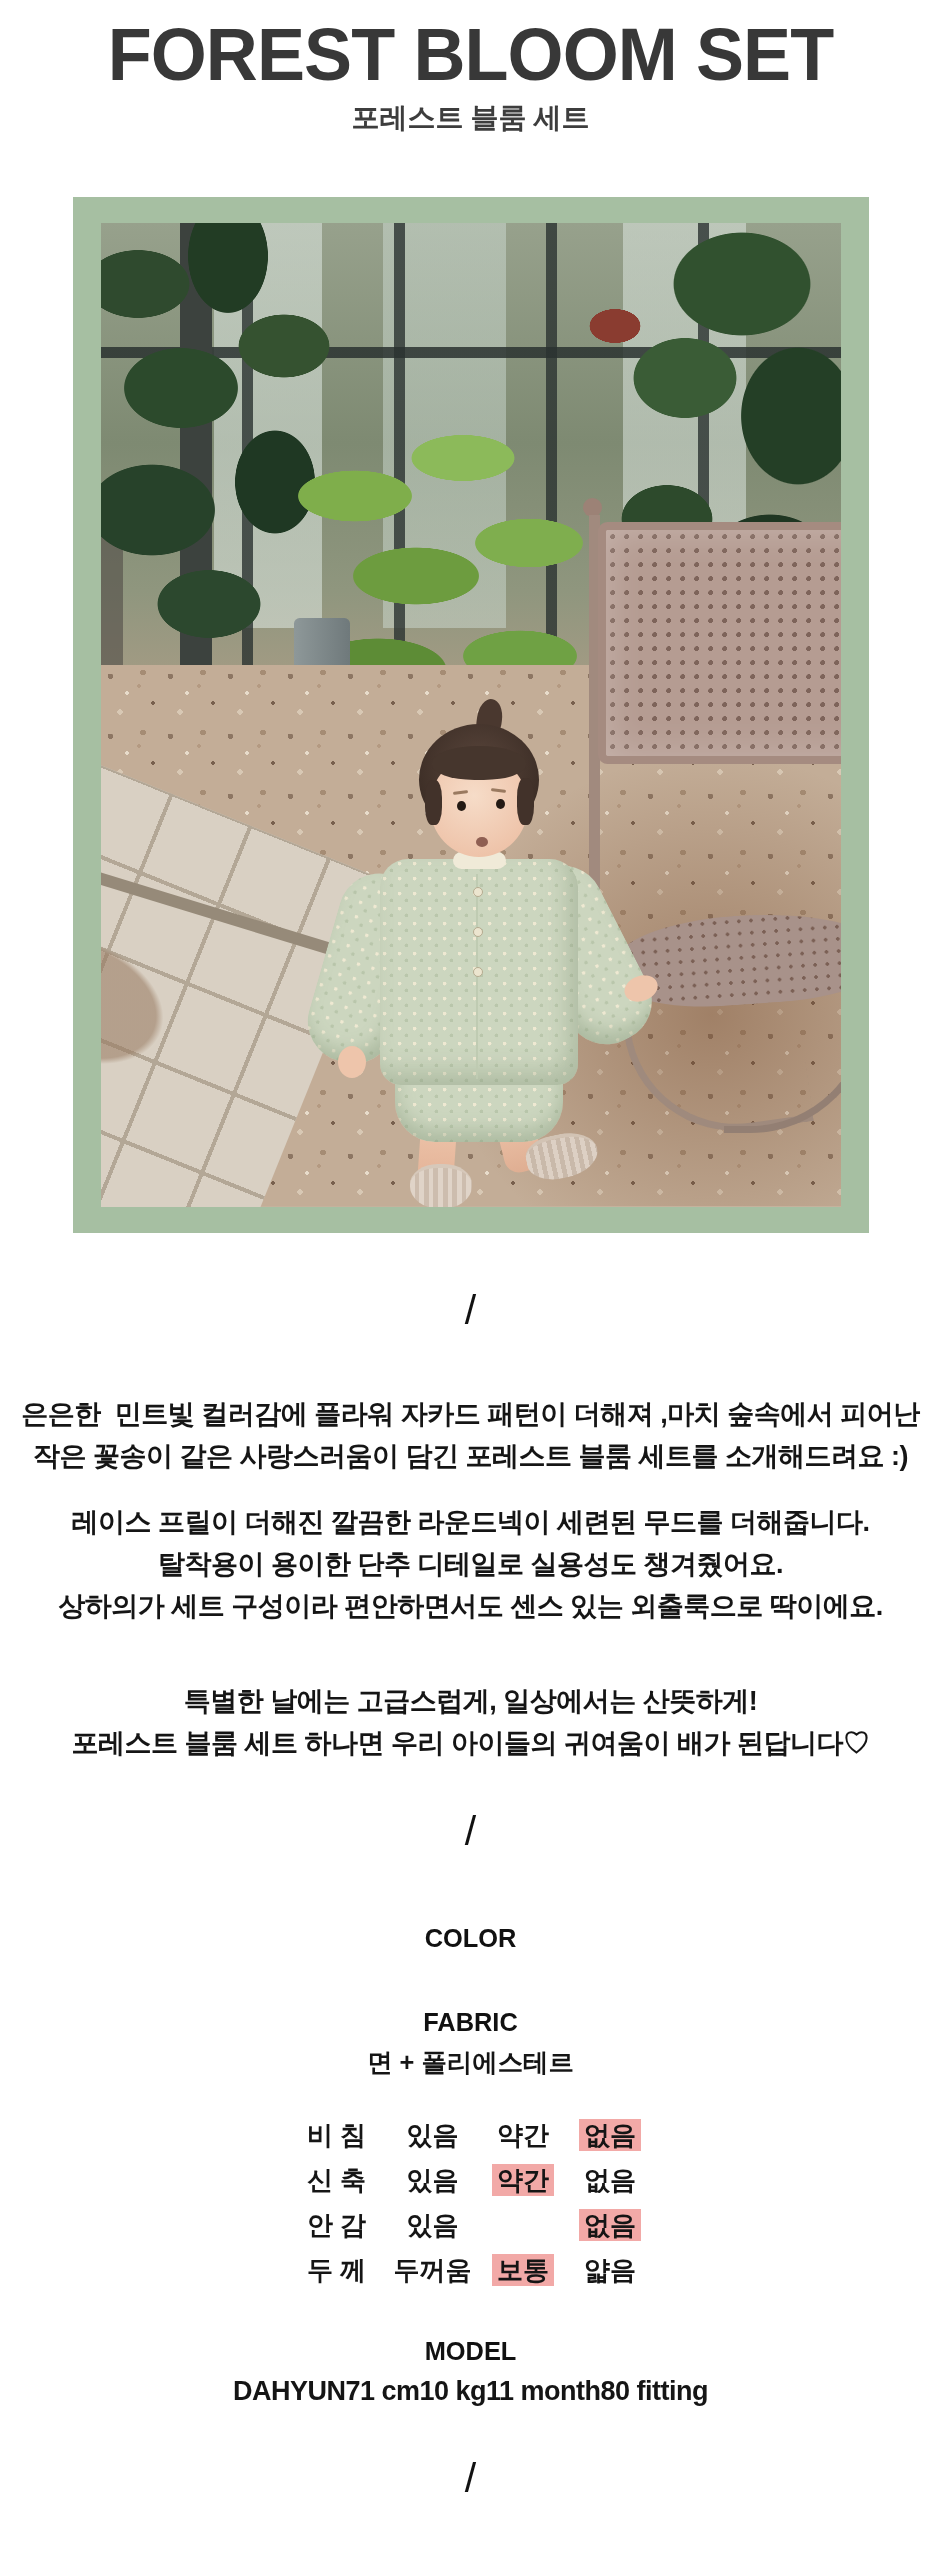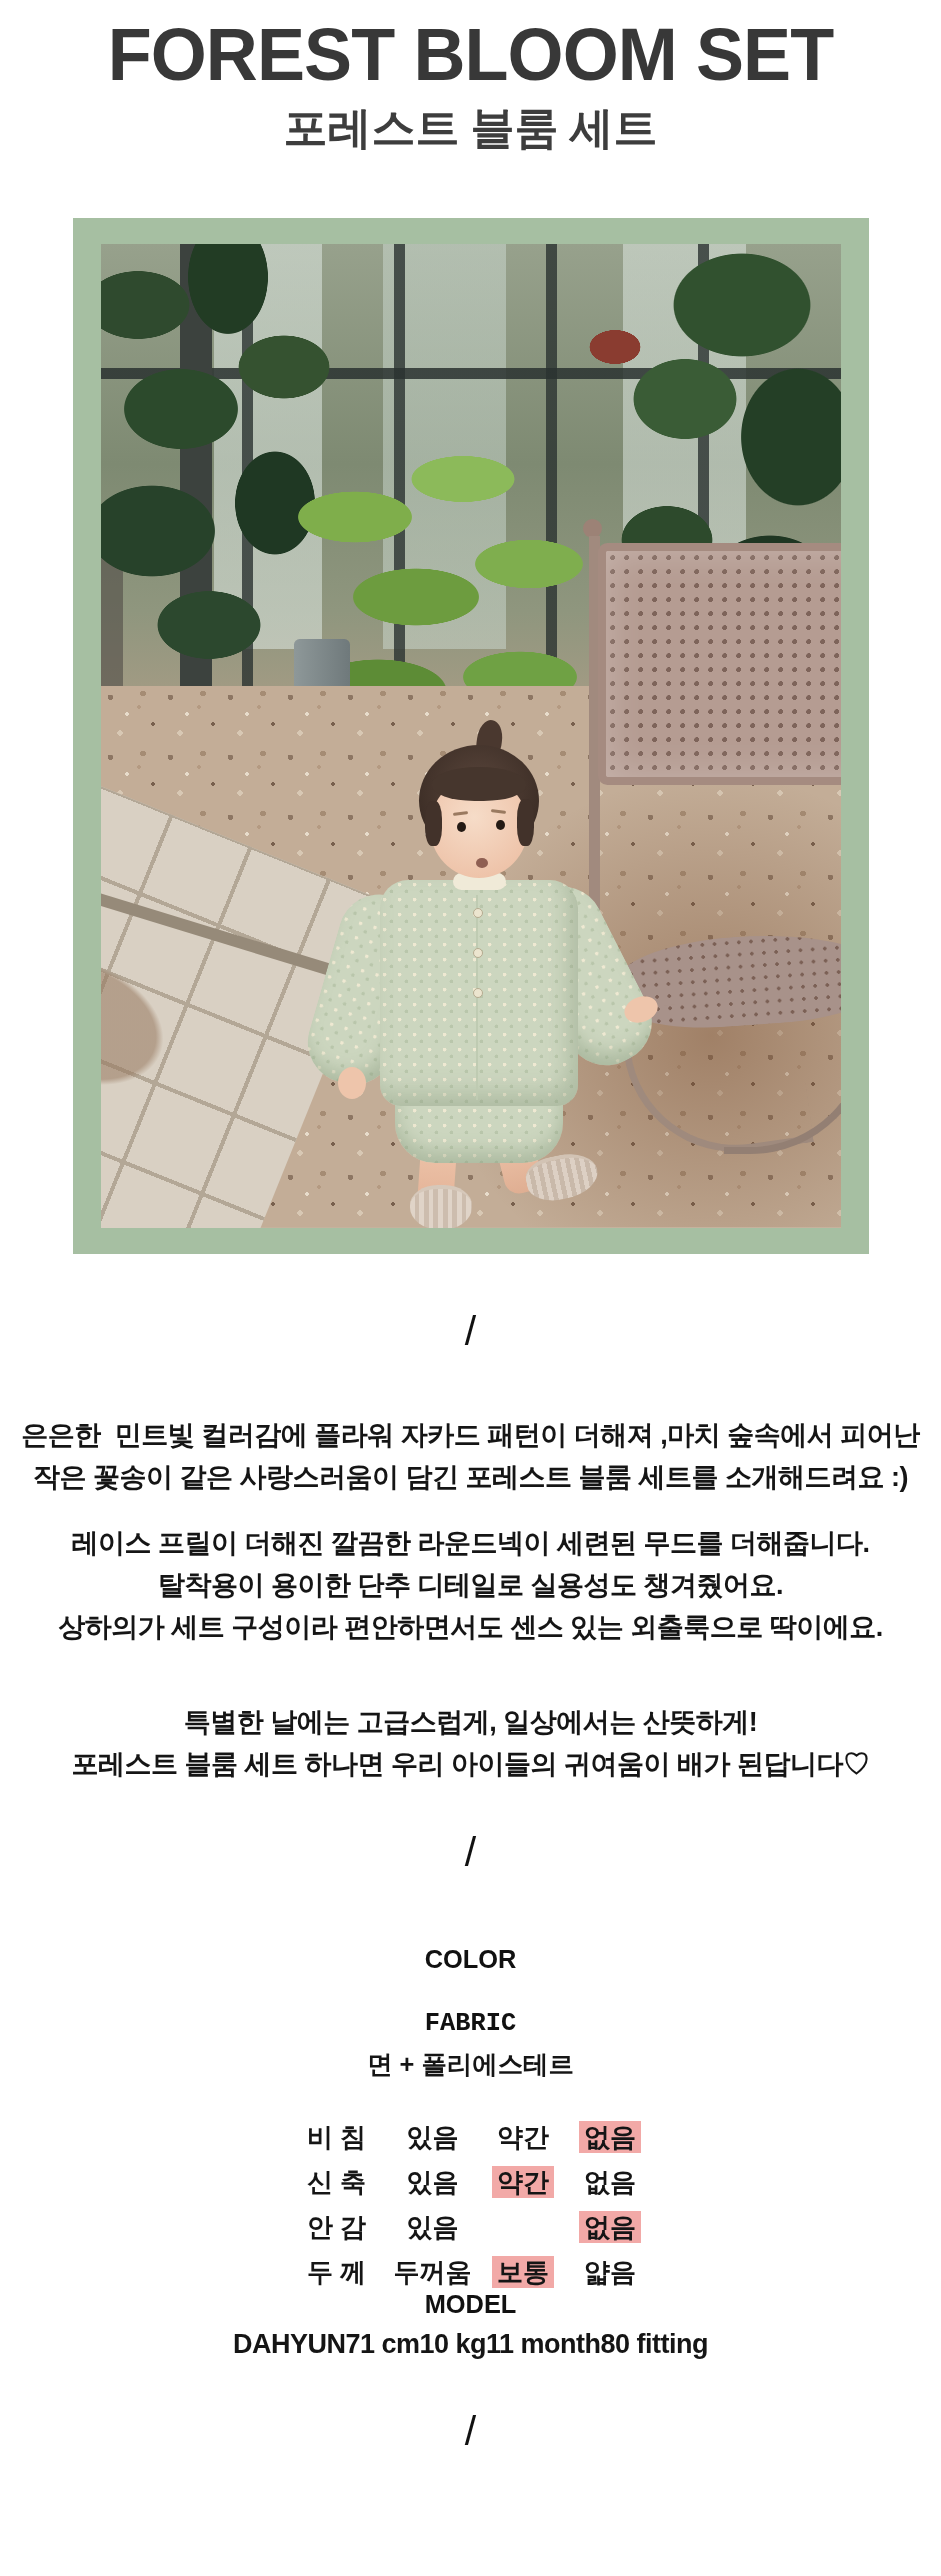--- a/index.html
+++ b/index.html
@@ -3,21 +3,21 @@
 <meta charset="utf-8">
 <style>
   html,body { margin:0; padding:0; background:#ffffff; }
   .page { position:relative; width:941px; height:2576px; margin:0 auto; background:#fff;
           font-family:"Liberation Sans", sans-serif; color:#1c1c1c; overflow:hidden; }
 
   
   .title { margin:15px 0 0; text-align:center; font-size:72px; line-height:1.1;
            font-weight:bold; color:#383838; letter-spacing:-0.9px; transform:scaleY(1.04); }
   .subtitle { margin-top:4.7px; text-align:center; font-family:"Liberation Serif","DejaVu Serif",serif;
-              font-size:44px; font-weight:bold; color:#3d3d3d; }
+              font-size:28px; font-weight:bold; color:#3d3d3d; }
 
   
   .frame { width:740px; margin:60px auto 0; background:#a6bfa2; padding:26px 28px; }
   .photo { position:relative; width:740px; height:984px; overflow:hidden; background:#c5b29d; }
   .photo div { position:absolute; }
 
   .ph-greenhouse { left:0; top:0; width:740px; height:489px;
     background:linear-gradient(180deg,#97a18c 0%,#7e8a72 45%,#8f967e 75%,#ab9d86 100%); }
   .ph-windows { left:0; top:0; width:740px; height:405px;
     background:linear-gradient(90deg, transparent 0 113px, rgba(222,232,226,.55) 113px 221px,
@@ -145,22 +145,22 @@
   .line { margin:0; text-align:center; font-size:27px; font-weight:bold; line-height:42px;
           color:#151515; white-space:pre-wrap; letter-spacing:-0.5px; }
   .gap    { margin-top:24px; }
   .gap-lg { margin-top:53px; }
 
   .sec-label { margin:0; text-align:center; font-size:25.4px; font-weight:bold; color:#111;
                line-height:32px; letter-spacing:0; }
   .sec-value { margin:7.5px 0 0; text-align:center; font-size:25.4px; font-weight:bold; color:#151515;
                line-height:32px; }
   .mt-color { margin-top:68px; }
-  .mt-fabric { margin-top:33px;font-family:Liberation Mono, monospace; }
-  .mt-model { }
+  .mt-fabric { margin-top:52px; }
+  .mt-model { margin-top:49px; }
 
   .fabric-table { margin:41px auto 0; display:grid; grid-template-columns:98px 94px 87px 87px;
     justify-content:center; row-gap:13px; font-size:26px; font-weight:bold; color:#151515;
     text-align:center; line-height:32px; }
   .ft-cell span { display:inline-block; }
   .ft-cell .hl { background:#f2a9a7; padding:0 4.7px; }
 
   .model-specs { margin-top:9.4px; display:flex; justify-content:center; 
     font-size:27px; font-weight:bold; color:#151515; letter-spacing:-0.5px; }
 </style>

